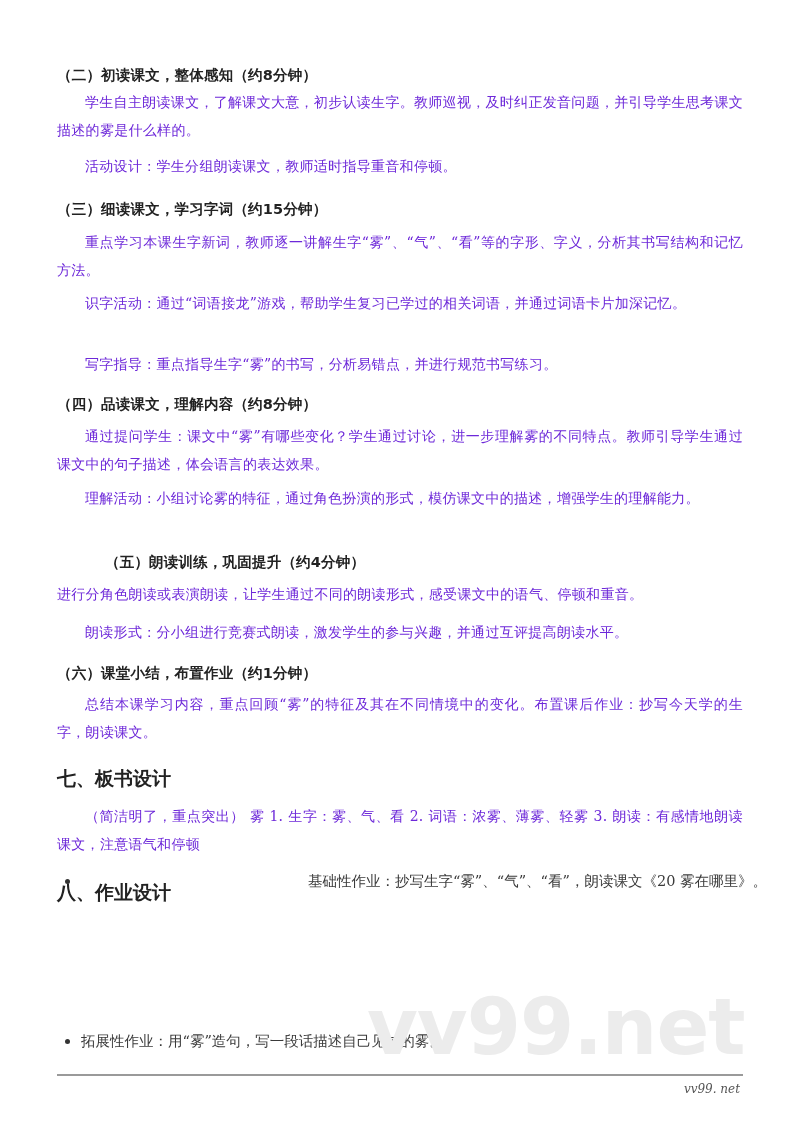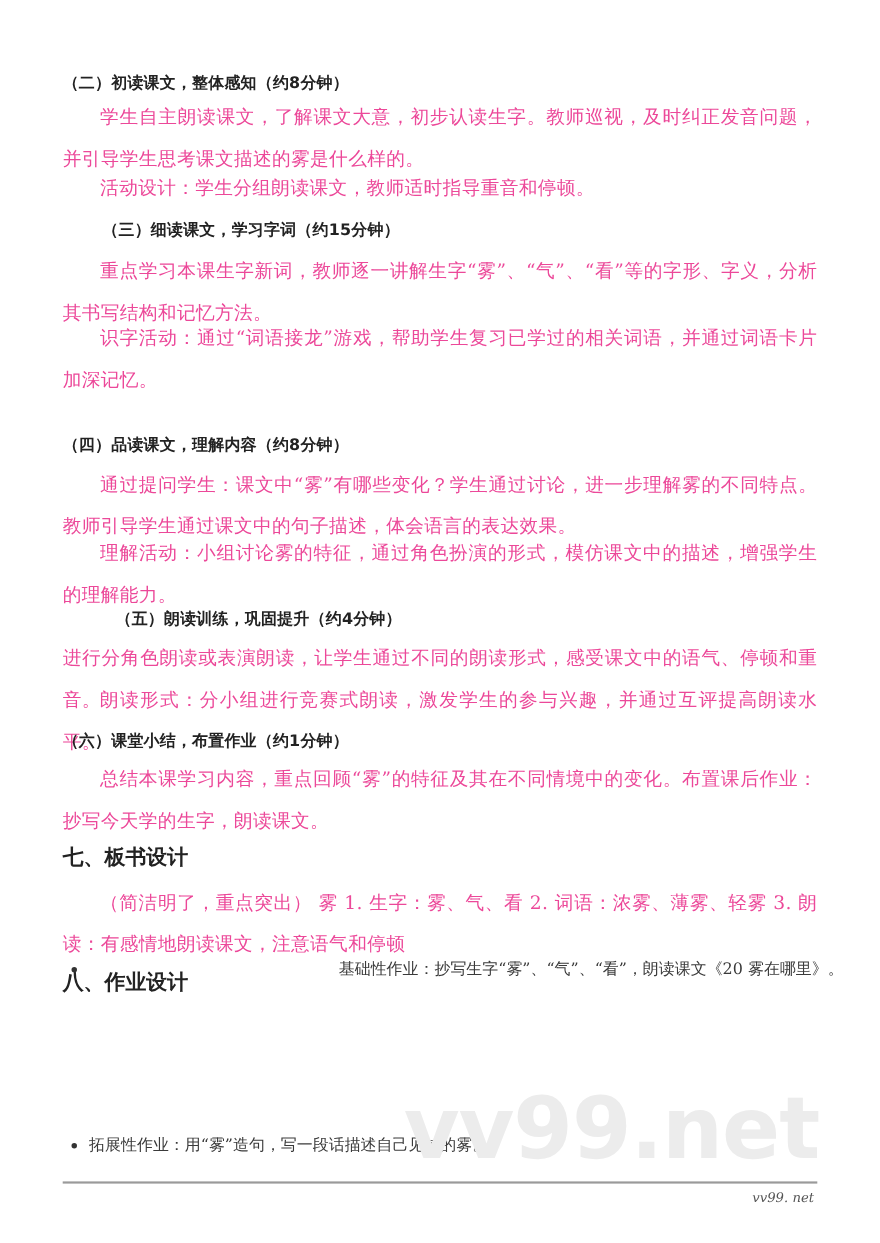--- a/index.html
+++ b/index.html
@@ -4,43 +4,44 @@
   <style>
     html, body { margin: 0; padding: 0; background: #ffffff; }
     body { width: 800px; height: 1130px; position: relative; overflow: hidden;
            font-family: "DejaVu Serif", "Liberation Serif", serif; color: #333; }
     .page { position: absolute; left: 0; top: 0; width: 800px; height: 1130px; }
     .blk { position: absolute; left: 57px; width: 686px; }
     .h3 { font-family: "DejaVu Sans", "Liberation Sans", sans-serif; font-weight: bold;
           font-size: 14.5px; color: #222; letter-spacing: 0.2px; white-space: nowrap; }
     .h2 { font-family: "DejaVu Sans", "Liberation Sans", sans-serif; font-weight: bold;
           font-size: 19px; color: #222; white-space: nowrap; }
-    .p { font-size: 17px; line-height: 38px; color: #ec4899; text-indent: 2em;
+    .p { font-size: 14px; line-height: 28px; color: #6d28d9; text-indent: 2em;
          text-align: justify; letter-spacing: 0.3px; }
     .p.noindent { text-indent: 0; }
     .bullet { font-size: 14.5px; line-height: 28px; color: #3a3a3a; padding-left: 24px; position: relative; white-space: nowrap; }
     .bullet .dot { position: absolute; left: 8px; top: 12px; width: 5px; height: 5px; border-radius: 50%; background: #333; }
     .watermark { position: absolute; left: 367px; top: 988px; font-family: "DejaVu Sans", "Liberation Sans", sans-serif;
                  font-weight: bold; font-size: 78px; color: #ececec; letter-spacing: -1px; line-height: 1; }
     .footer-line { position: absolute; left: 57px; top: 1074px; width: 686px; height: 2px; background: #9a9a9a; }
     .footer-text { position: absolute; right: 60px; top: 1082px; font-family: "DejaVu Serif", "Liberation Serif", serif;
                    font-style: italic; font-size: 12px; color: #555; }
   </style>
 </head>
 <body>
 
 <div class="page">
 
   <div class="blk h3" style="top:66px;">（二）初读课文，整体感知（约8分钟）</div>
   <div class="blk p" style="top:88px;">学生自主朗读课文，了解课文大意，初步认读生字。教师巡视，及时纠正发音问题，并引导学生思考课文描述的雾是什么样的。</div>
   <div class="blk p" style="top:152px;">活动设计：学生分组朗读课文，教师适时指导重音和停顿。</div>
 
-  <div class="blk h3" style="top:200px;margin-left:36px;">（三）细读课文，学习字词（约15分钟）</div>
+  <div class="blk h3" style="top:200px;">（三）细读课文，学习字词（约15分钟）</div>
   <div class="blk p" style="top:228px;">重点学习本课生字新词，教师逐一讲解生字“雾”、“气”、“看”等的字形、字义，分析其书写结构和记忆方法。</div>
   <div class="blk p" style="top:289px;">识字活动：通过“词语接龙”游戏，帮助学生复习已学过的相关词语，并通过词语卡片加深记忆。</div>
+  <div class="blk p" style="top:350px;">写字指导：重点指导生字“雾”的书写，分析易错点，并进行规范书写练习。</div>
 
   <div class="blk h3" style="top:395px;">（四）品读课文，理解内容（约8分钟）</div>
   <div class="blk p" style="top:422px;">通过提问学生：课文中“雾”有哪些变化？学生通过讨论，进一步理解雾的不同特点。教师引导学生通过课文中的句子描述，体会语言的表达效果。</div>
   <div class="blk p" style="top:484px;">理解活动：小组讨论雾的特征，通过角色扮演的形式，模仿课文中的描述，增强学生的理解能力。</div>
 
   <div class="blk h3" style="top:553px;margin-left:48px;">（五）朗读训练，巩固提升（约4分钟）</div>
   <div class="blk p noindent" style="top:580px;">进行分角色朗读或表演朗读，让学生通过不同的朗读形式，感受课文中的语气、停顿和重音。</div>
   <div class="blk p" style="top:618px;">朗读形式：分小组进行竞赛式朗读，激发学生的参与兴趣，并通过互评提高朗读水平。</div>
 
   <div class="blk h3" style="top:664px;">（六）课堂小结，布置作业（约1分钟）</div>

